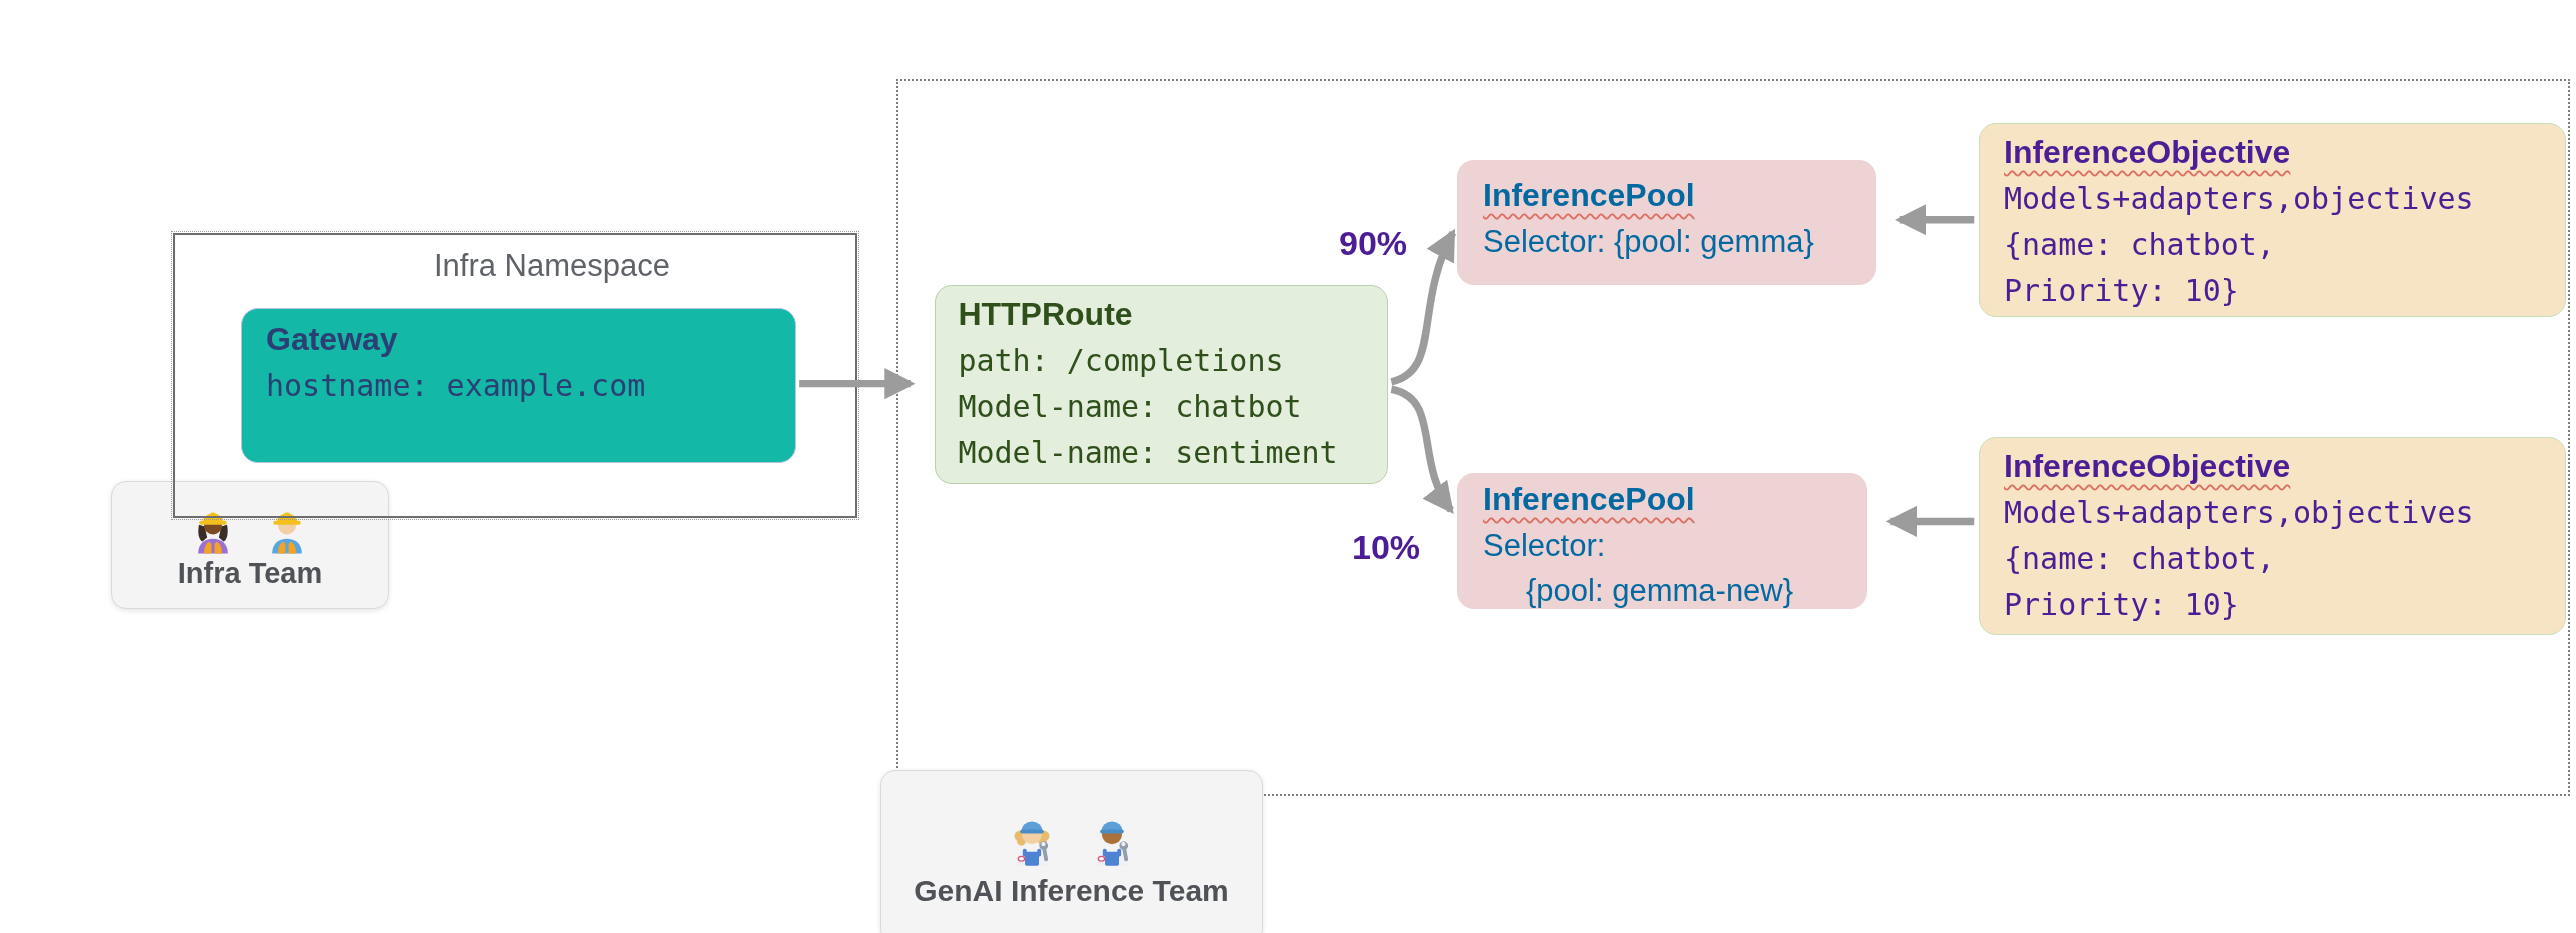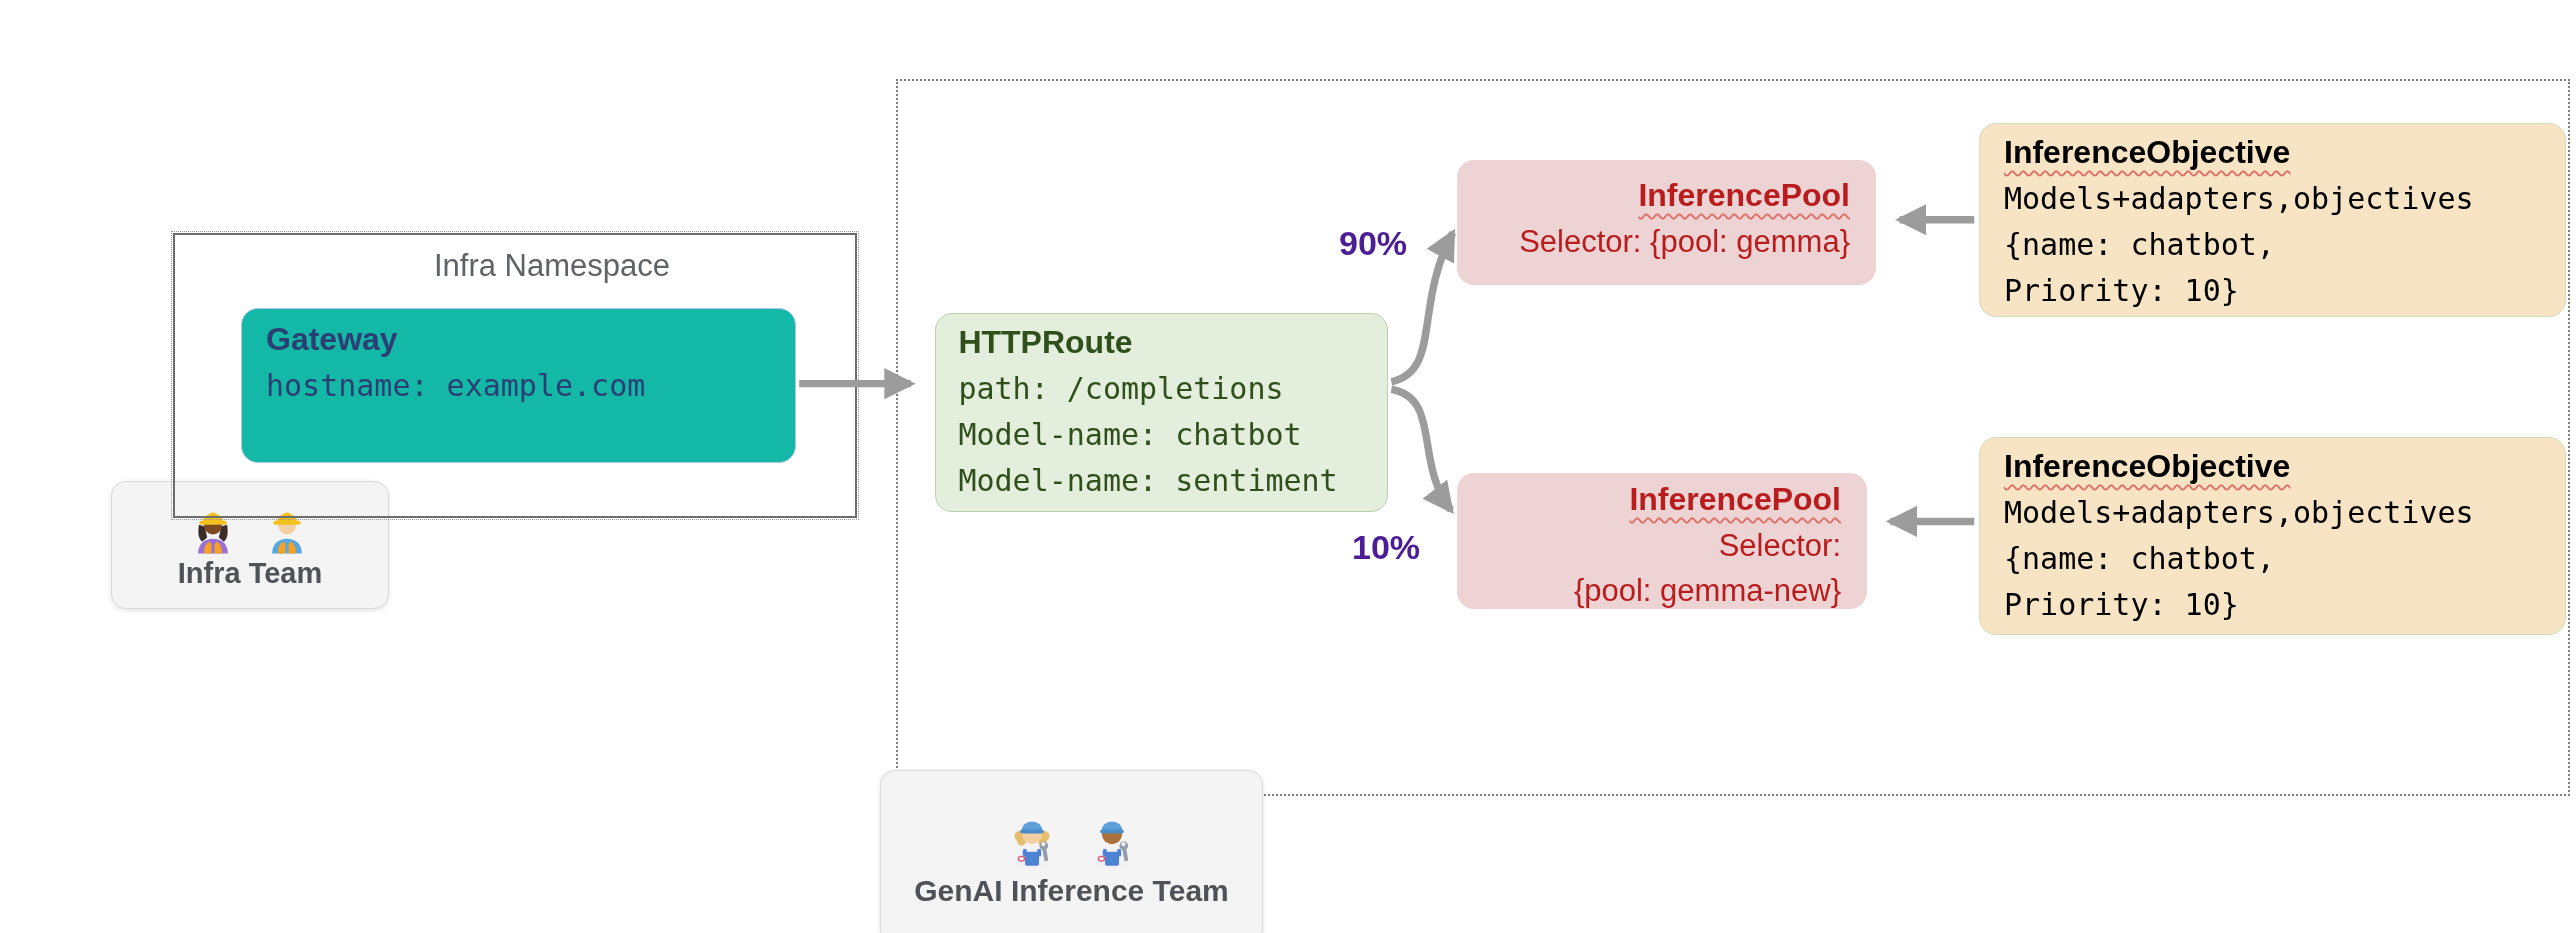--- a/index.html
+++ b/index.html
@@ -43,27 +43,27 @@
     text-underline-offset:6.5px;
   }
   .gateway{
     left:241px;top:308px;width:555px;height:155px;
     background:#14b8a6;border:1.9px solid #b3c3f0;
     color:#2c3f74;padding:5.6px 24px;
   }
   .httproute{
     left:935px;top:285px;width:453px;height:199px;
     background:#e4eedc;border:1.9px solid #b9cfad;
-    color:#2f4f1b;padding:3.7px 22.4px;margin-top:28px;
-  }
-  .pool{background:#eed3d4;color:#b91c1c;border:none;text-align:right;}
+    color:#2f4f1b;padding:3.7px 22.4px;
+  }
+  .pool{background:#eed3d4;color:#0369a1;border:none;}
   .pool-top{left:1457px;top:160px;width:419px;height:125px;padding:11.2px 26px;}
   .pool-bottom{left:1457px;top:473px;width:410px;height:136px;padding:1.9px 26px;}
   .objective{
-    background:#f6e4c5;border:1.9px solid #c9dfb7;color:#000000;padding:3.7px 24px;
+    background:#f6e4c5;border:1.9px solid #c9dfb7;color:#4c1d95;padding:3.7px 24px;
     width:587px;left:1979px;
   }
   .objective-top{top:123px;height:194px;}
   .objective-bottom{top:437px;height:198px;}
   
   .team{
     position:absolute;background:#f4f4f5;border:1.9px solid #dadadc;border-radius:15px;
     box-sizing:border-box;display:flex;flex-direction:column;align-items:center;
     justify-content:center;box-shadow:0 1.9px 5.6px rgba(0,0,0,0.10);text-align:center;
   }

